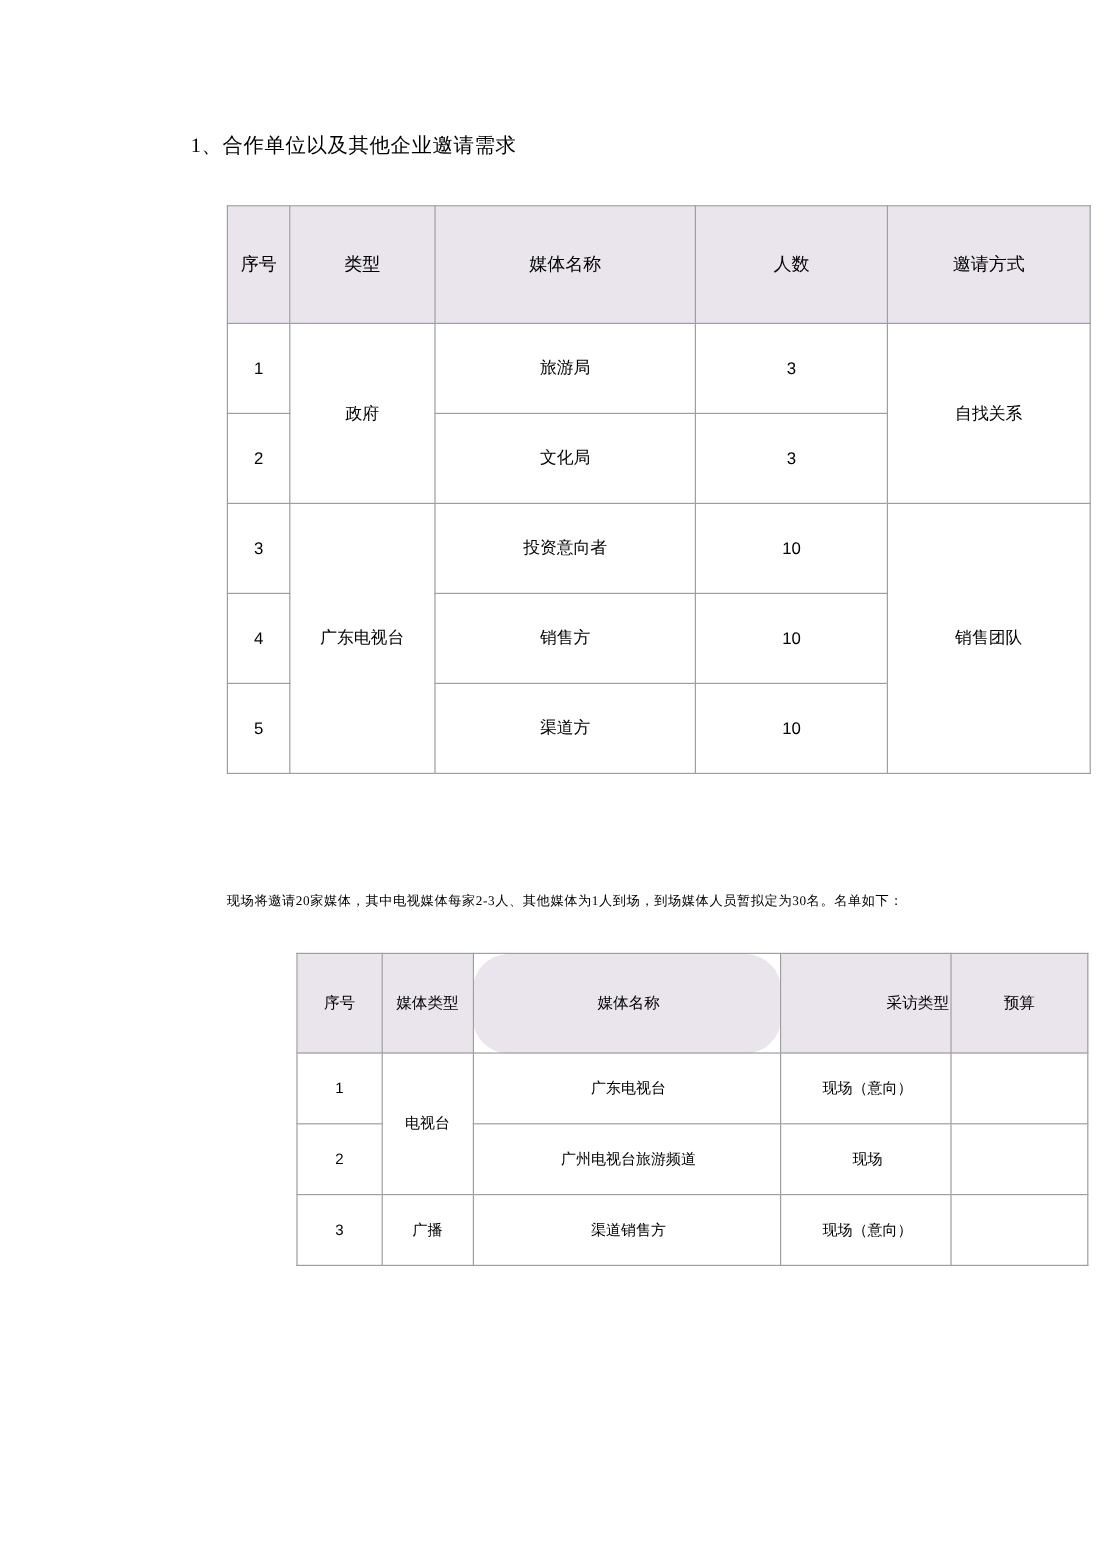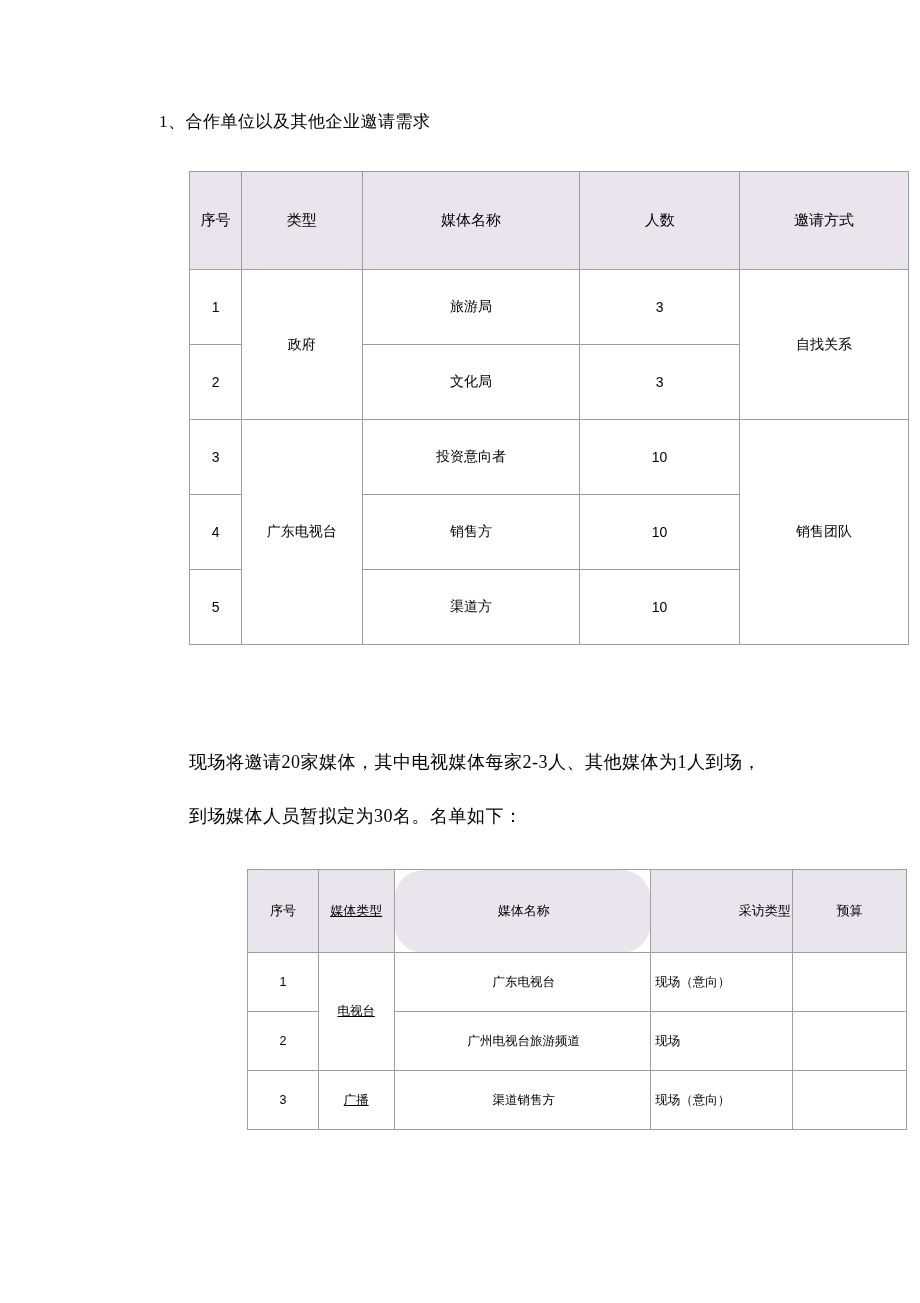--- a/index.html
+++ b/index.html
@@ -48,21 +48,21 @@
   .table1 td {
     height: 72px;
   }
   .t1-col-seq { width: 50px; }
   .t1-col-type { width: 120px; }
   .t1-col-name { width: 220px; }
   .t1-col-count { width: 160px; }
   .t1-col-invite { width: 170px; }
 
   .para {
-    font-size: 18px;
+    font-size: 11px;
     line-height: 3.0;
     margin: 0 0 26px 30px;
     letter-spacing: 0.5px;
   }
 
   .table2-wrap {
     margin-left: 88px;
   }
   .table2 {
     width: 660px;
@@ -77,23 +77,23 @@
   .table2 th {
     background: #eae4ed;
     height: 80px;
     text-align: center;
     font-size: 13px;
   }
   .table2 td {
     height: 56px;
   }
   .t2-col-seq { width: 70px; text-align: center; }
-  .t2-col-type { width: 75px; text-align: center; text-decoration: underline; }
+  .t2-col-type { width: 75px; text-align: center; }
   .t2-col-name { width: 260px; text-align: center; padding-left: 4px; }
-  .t2-col-kind { width: 140px; text-align: left; padding-left: 4px; }
+  .t2-col-kind { width: 140px; text-align: center; padding-left: 4px; }
   .t2-col-budget { width: 115px; text-align: center; }
 </style>
 </head>
 <body>
 
 <div class="page">
 
   <div class="section-heading">1、合作单位以及其他企业邀请需求</div>
 
   <div class="table1-wrap">

